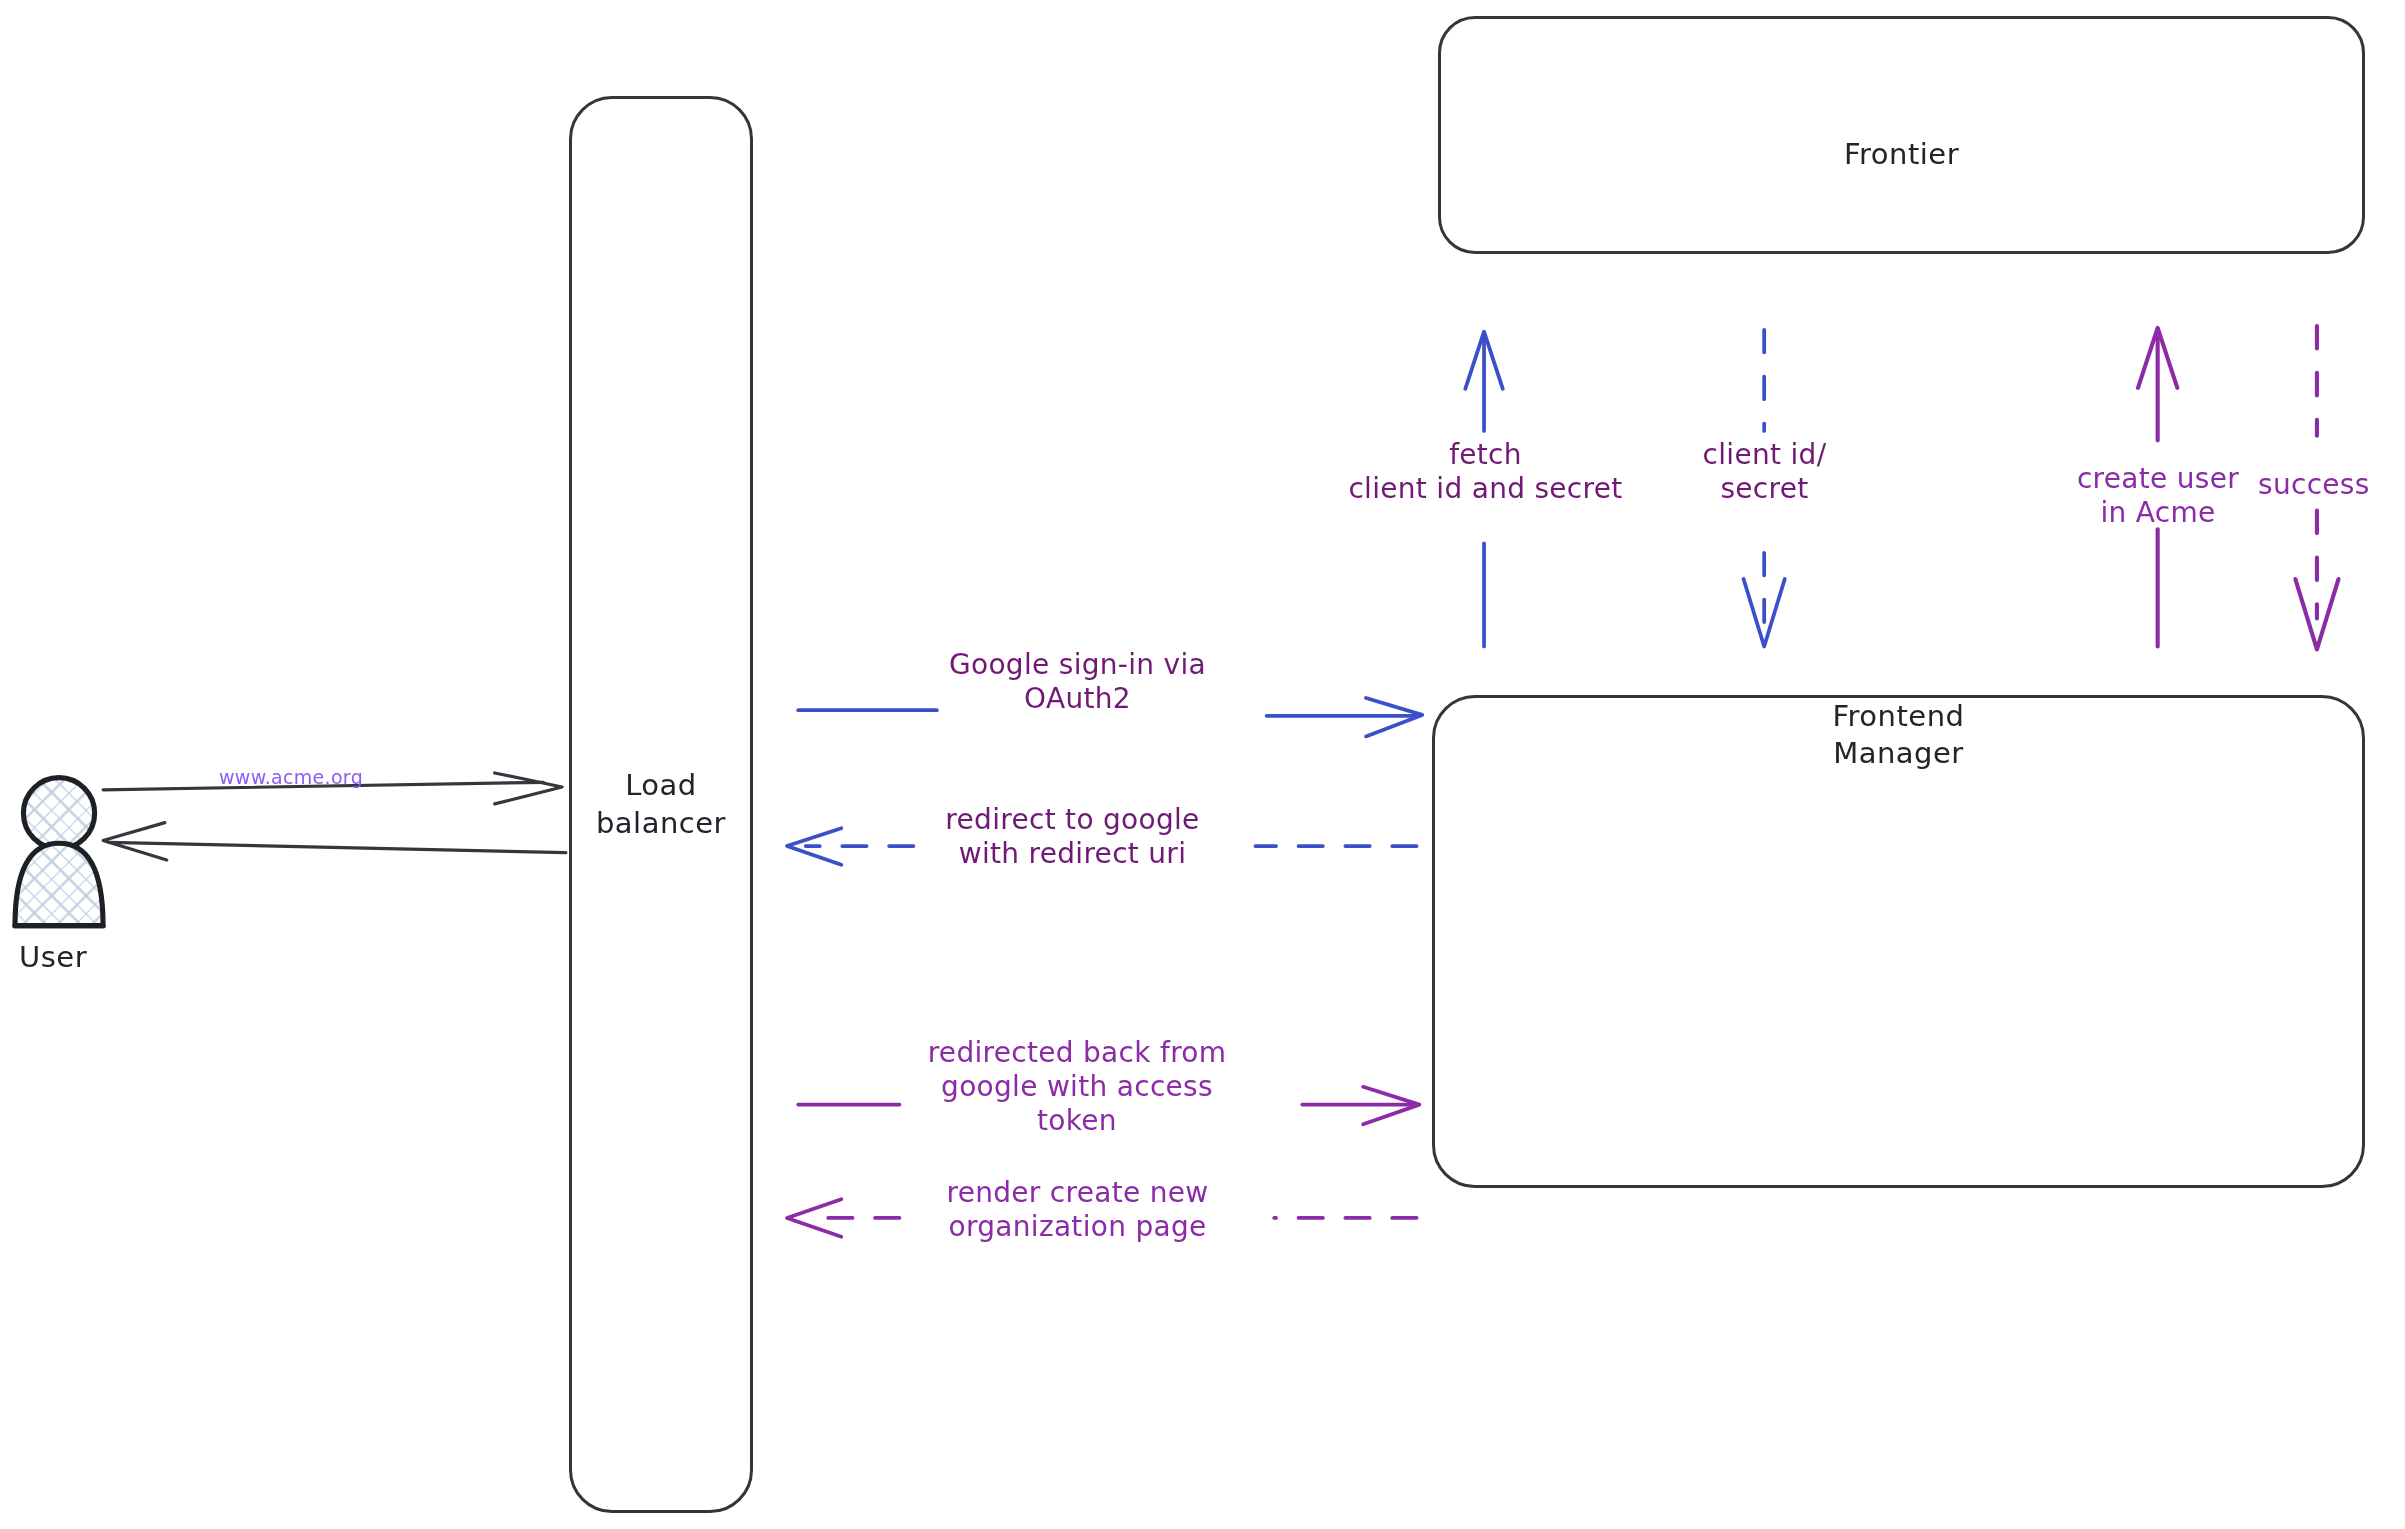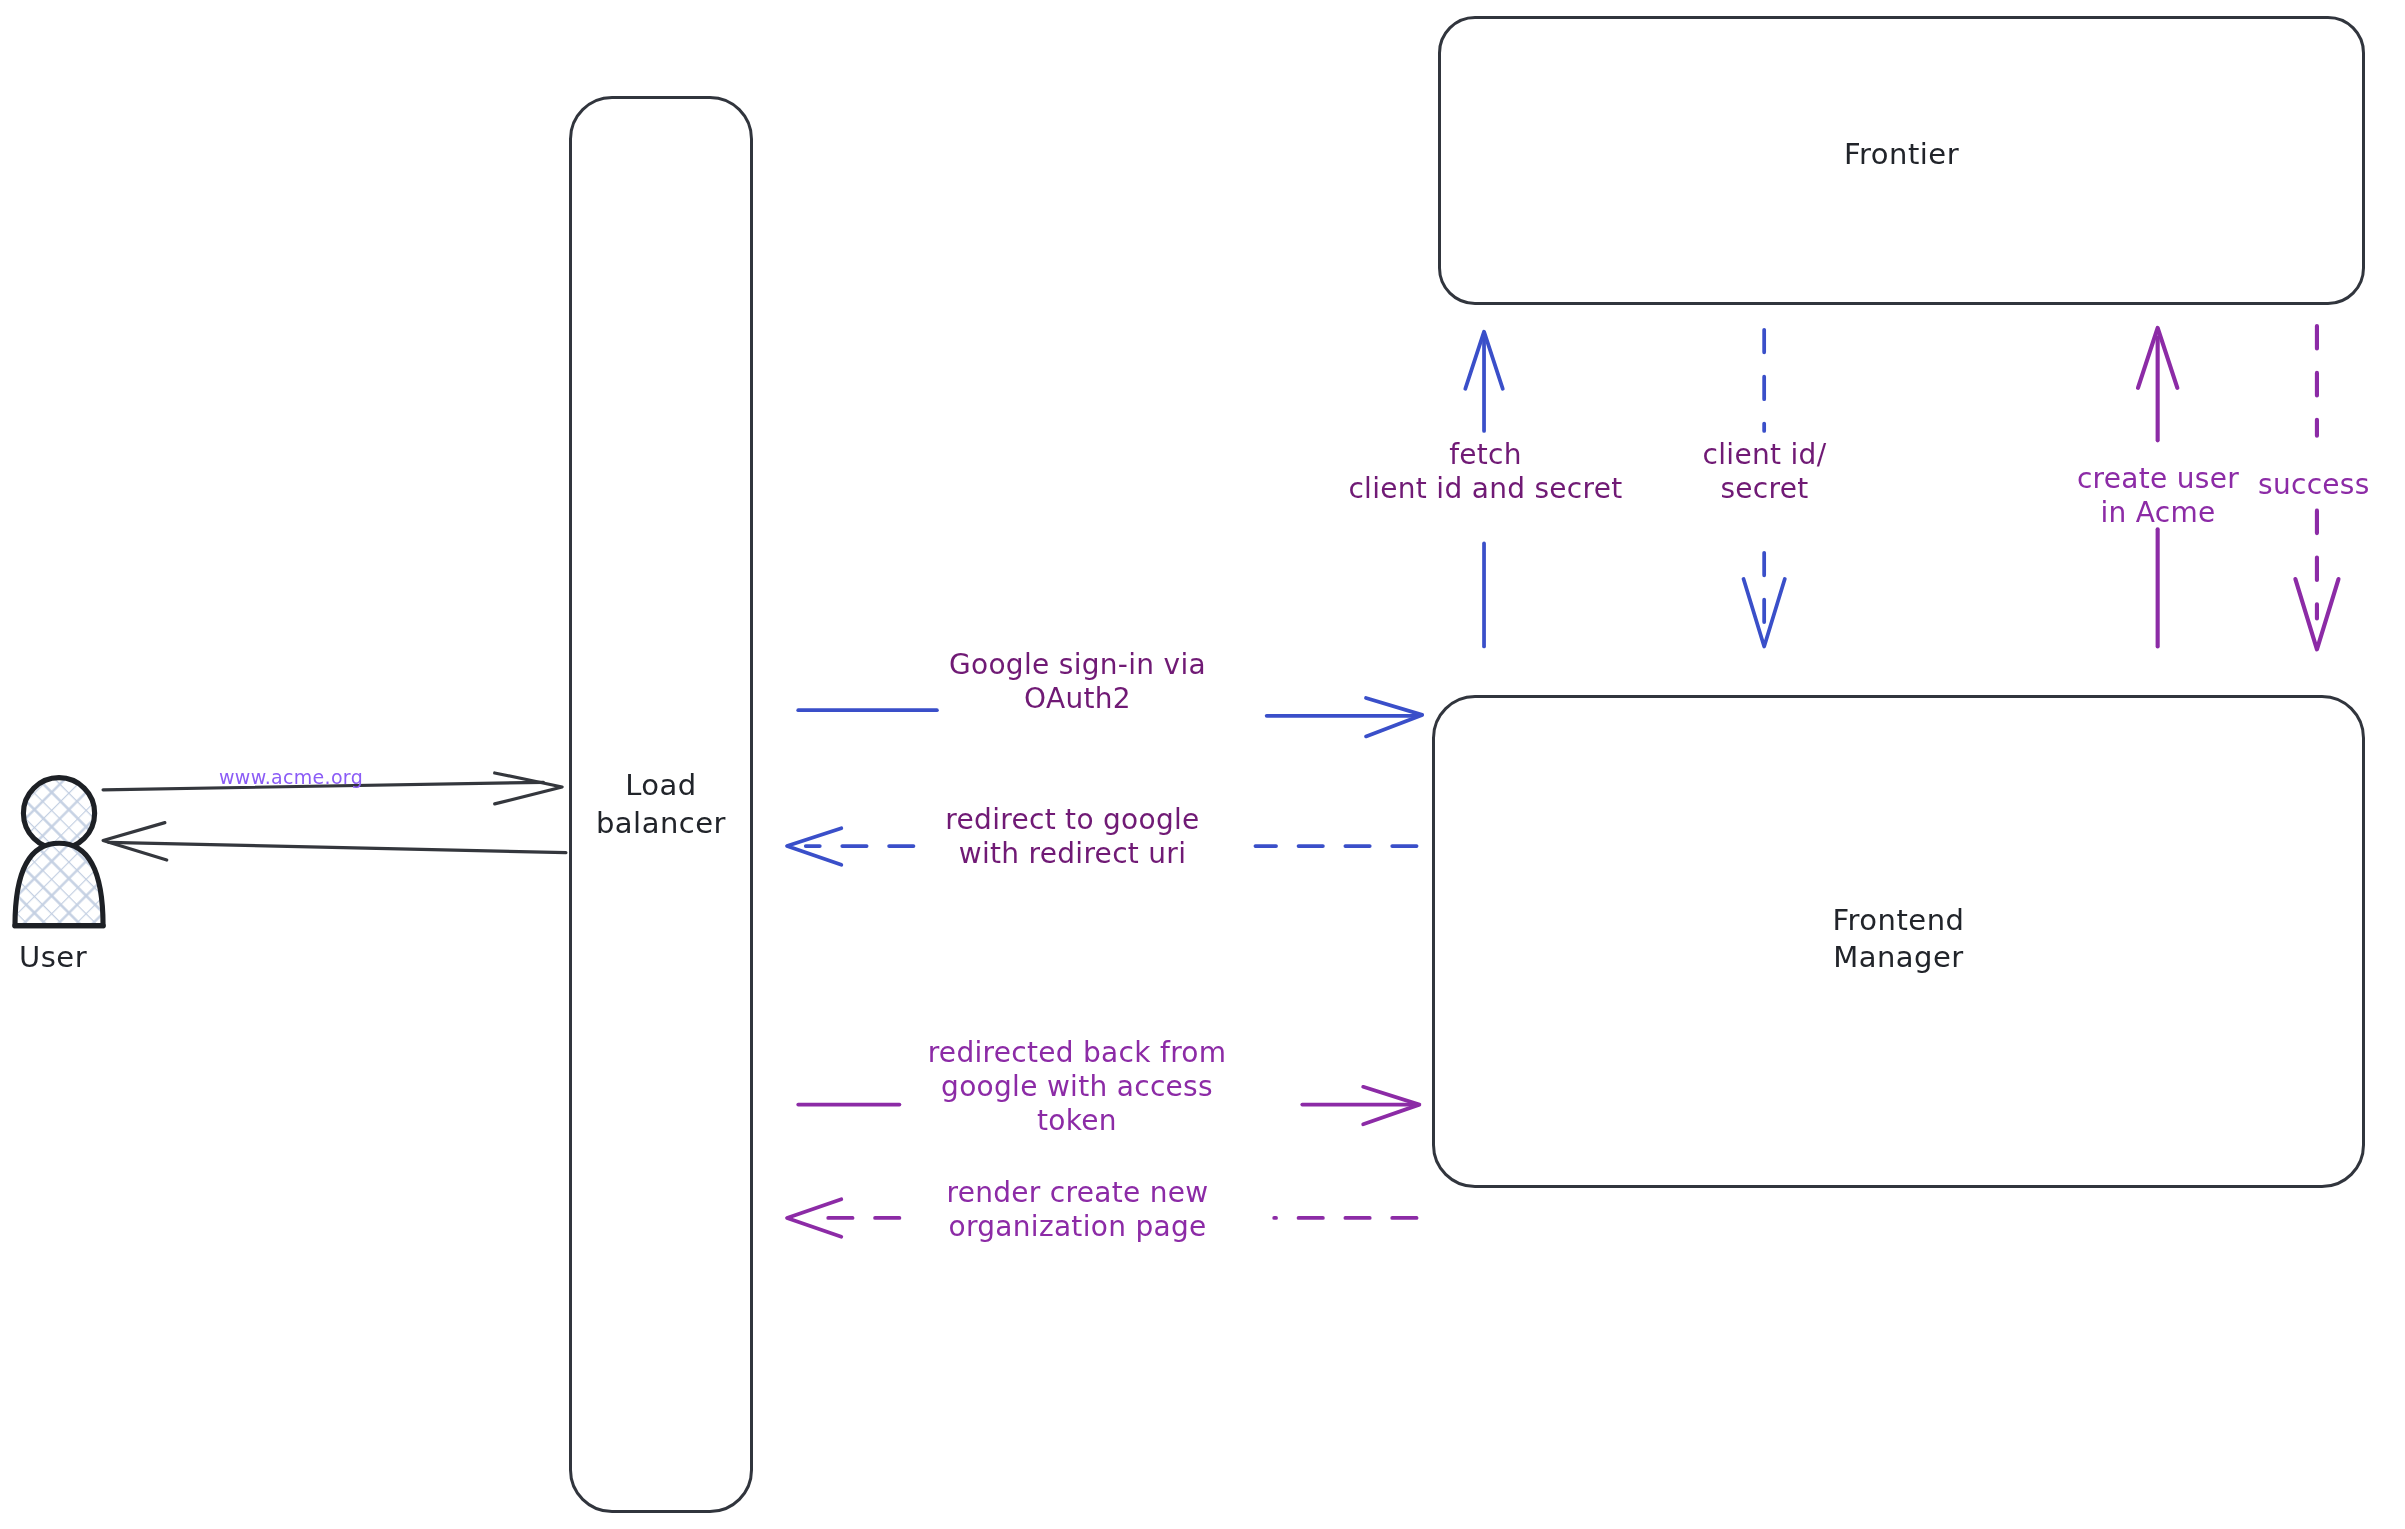--- a/index.html
+++ b/index.html
@@ -139,25 +139,25 @@
       <path d="M2473 545 L 2473 660" stroke="#8c2ba6" stroke-width="4.4" fill="none" stroke-linecap="round" stroke-dasharray="24 26"></path>
       <path d="M2450 618 L 2473 693 L 2496 618" stroke="#8c2ba6" stroke-width="4.4" fill="none" stroke-linecap="round" stroke-linejoin="round"></path>
     </g>
   </svg>
 
   <div class="node-box" style="left:569px; top:96px; width:184px; height:1417px; border-radius:43px;">
     <span class="node-label">Load
 balancer</span>
   </div>
 
-  <div class="node-box" style="left:1438px; top:16px; width:927px; height:289px; border-radius:37px; align-items:flex-start; padding-top:117px;">
+  <div class="node-box" style="left:1438px; top:16px; width:927px; height:238px; border-radius:37px; align-items:flex-start; padding-top:117px;">
     <span class="node-label">Frontier</span>
   </div>
 
-  <div class="node-box" style="left:1432px; top:695px; width:933px; height:493px; border-radius:43px; align-items:flex-start; padding-top:204px;">
+  <div class="node-box" style="left:1432px; top:695px; width:933px; height:493px; border-radius:43px; align-items:flex-start; ">
     <span class="node-label">Frontend
 Manager</span>
   </div>
 
   <div class="actor-label" style="left:19px; top:940px;">User</div>
 
   <div class="edge-label dark" style="left:141px; top:766px; width:300px;">www.acme.org</div>
 
   <div class="edge-label blue" style="left:876px; top:648px; width:403px;">Google sign-in via
 OAuth2</div>

